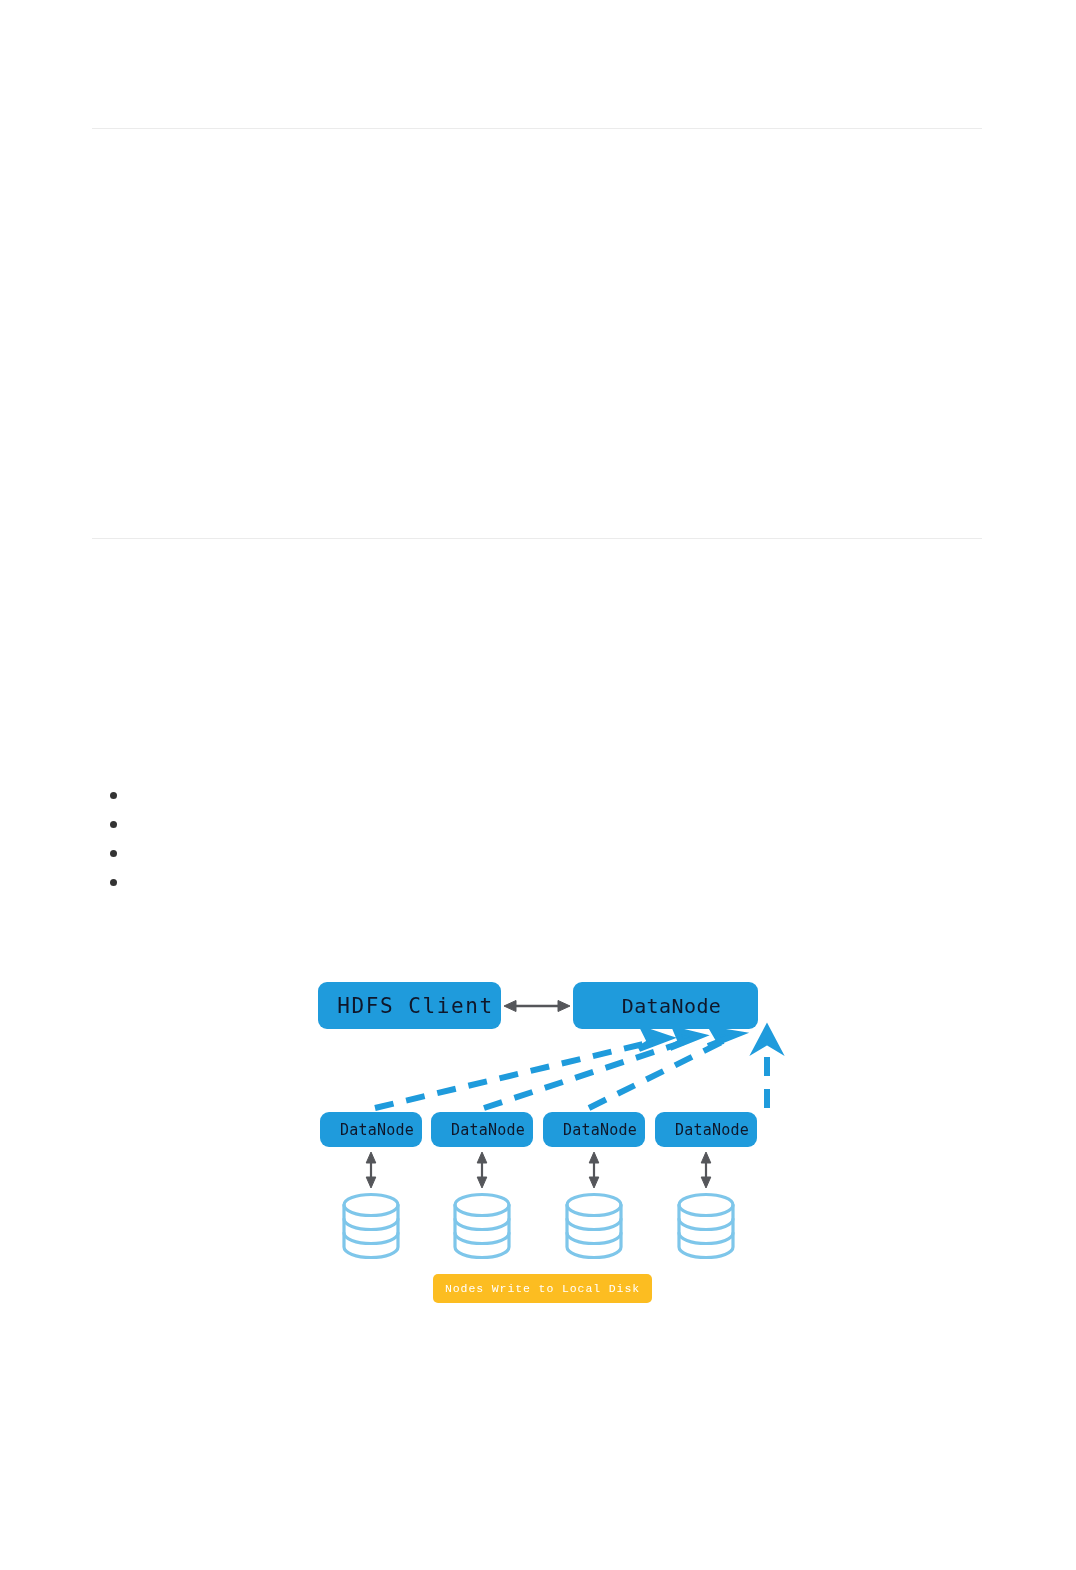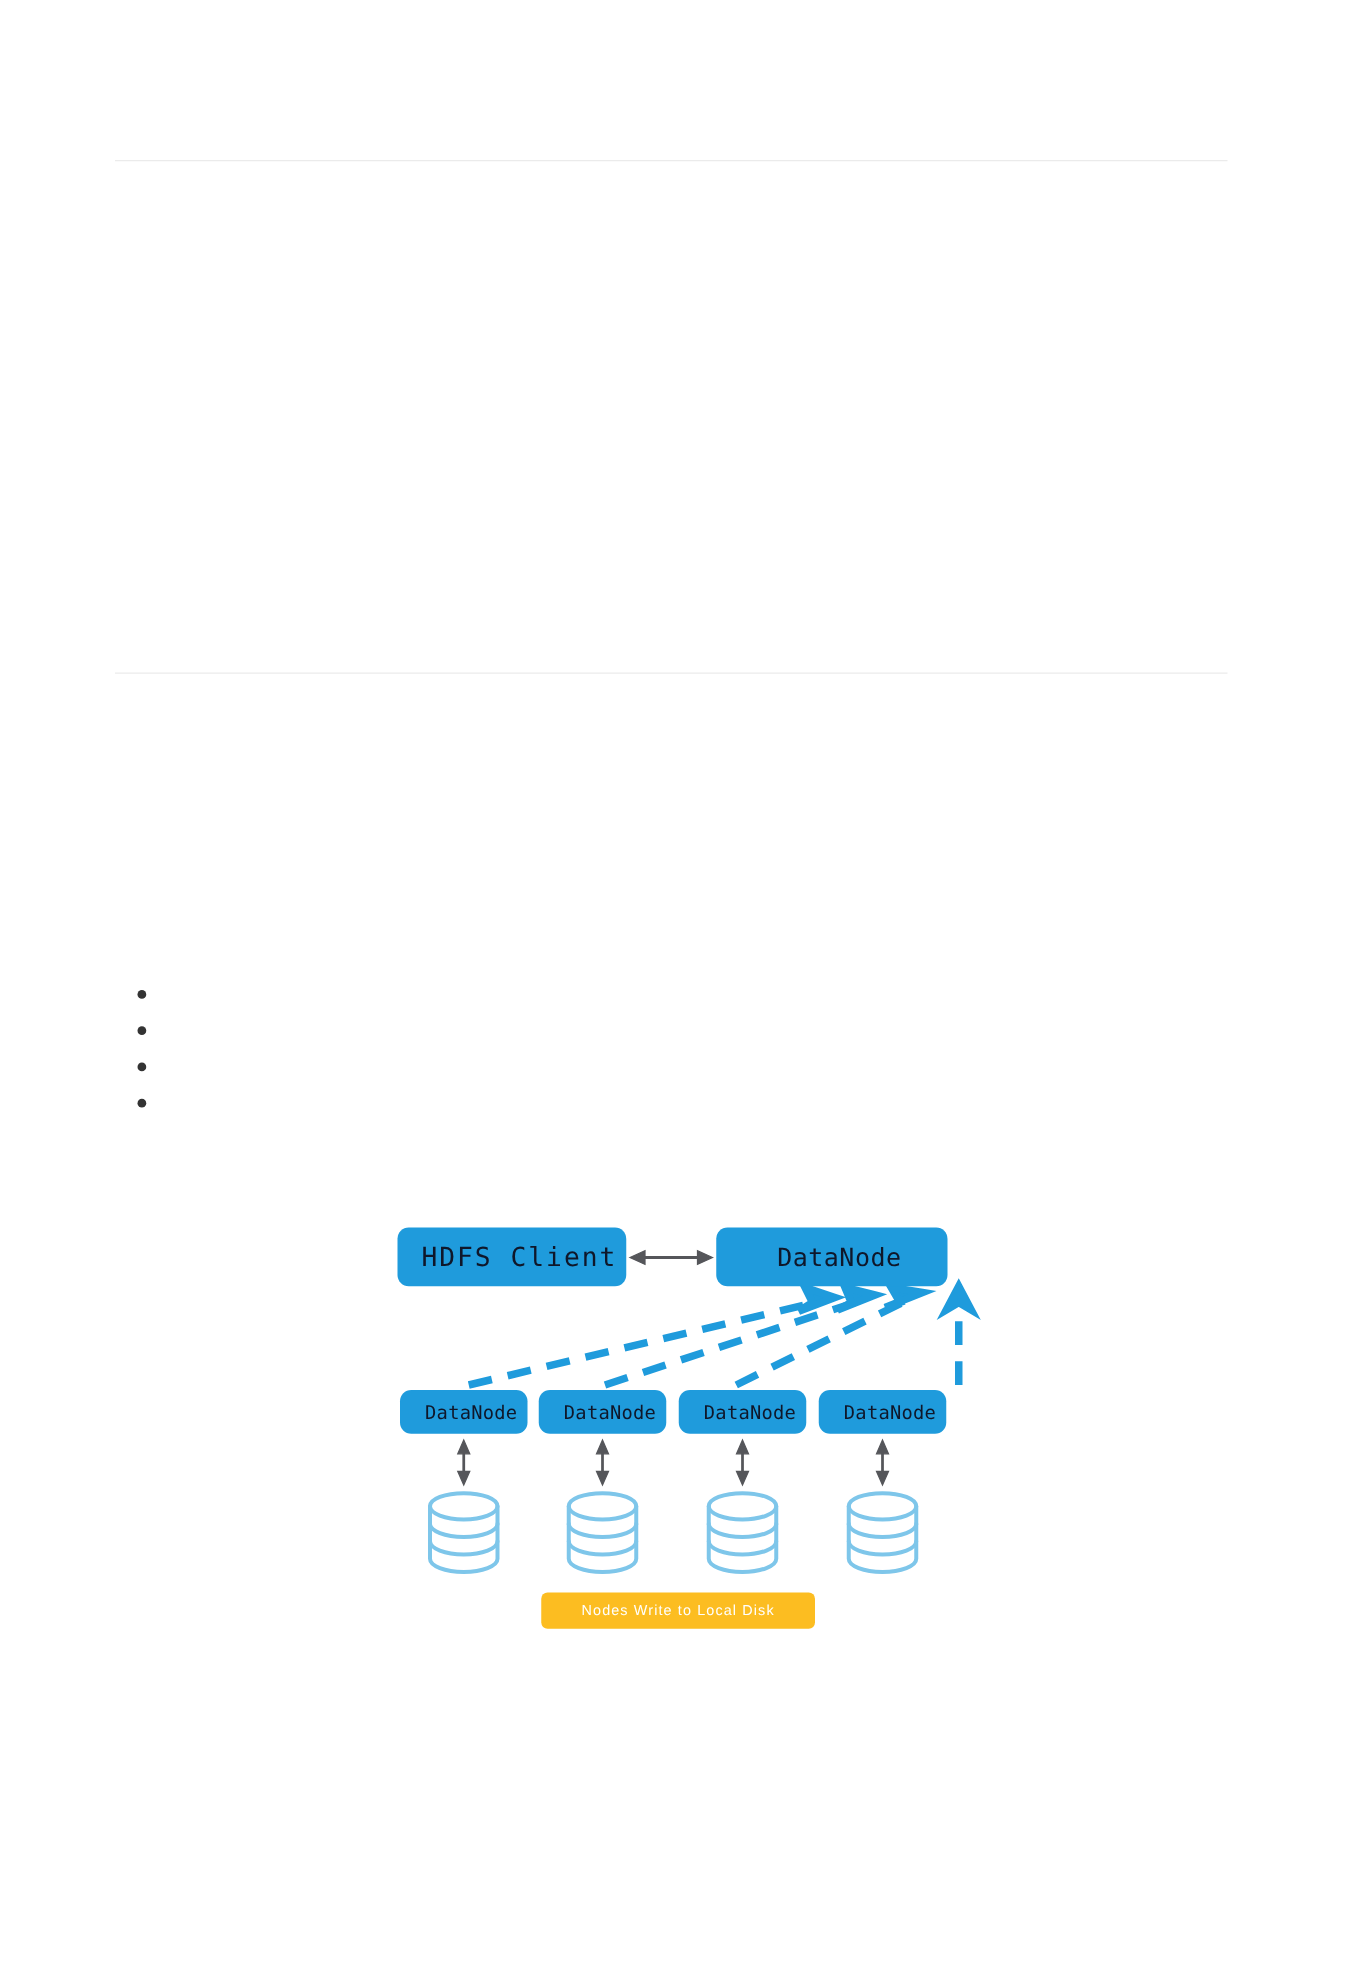--- a/index.html
+++ b/index.html
@@ -141,21 +141,21 @@
     top: 344px;
     width: 219px;
     height: 29px;
     box-sizing: border-box;
     display: flex;
     align-items: center;
     justify-content: center;
     background: #FCBD21;
     border-radius: 5px;
     color: #ffffff;
-    font-family: Liberation Sans, sans-serif;
+    font-family: Liberation Mono, monospace;
     font-size: 11.5px;
     letter-spacing: 0.9px;
     white-space: nowrap;
   }
 
   .svg-layer {
     position: absolute;
     left: 0;
     top: 0;
     width: 890px;

